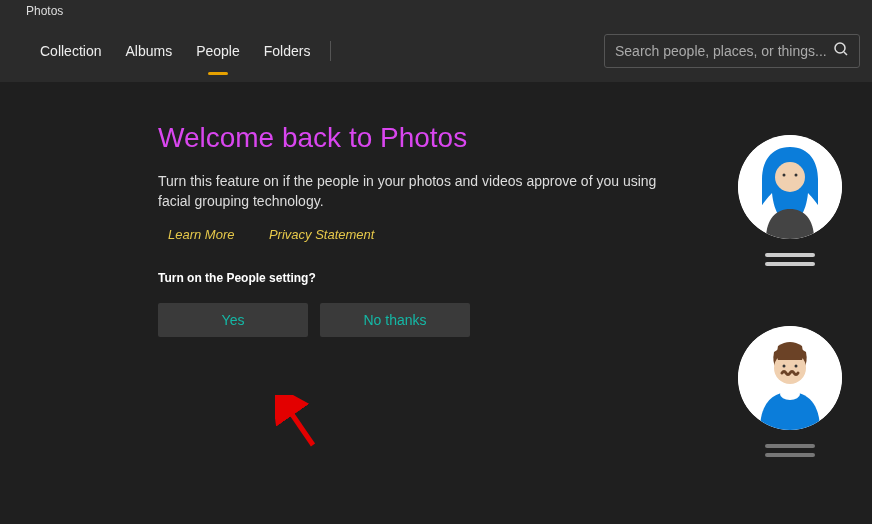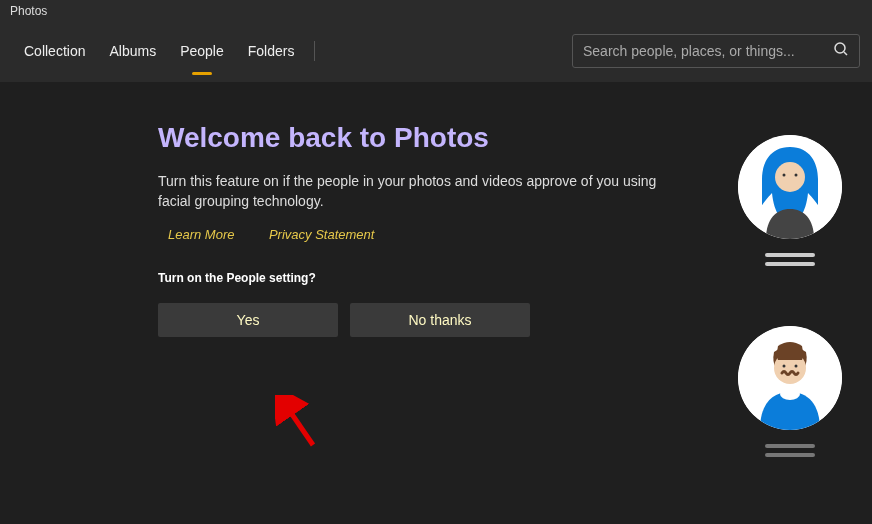--- a/index.html
+++ b/index.html
@@ -10,20 +10,21 @@
       font-family: "Segoe UI", Tahoma, sans-serif;
       color: #fff;
       overflow: hidden;
       position: relative;
     }
     .header {
       background: #2b2b2b;
       height: 82px;
       display: flex;
       flex-direction: column;
+      padding-left: 16px;
     }
     .titlebar {
       font-size: 12px;
       padding: 4px 10px;
       color: #ddd;
     }
     .nav {
       display: flex;
       align-items: center;
       padding: 0 12px;
@@ -57,21 +58,21 @@
       margin-left: auto;
       display: flex;
       align-items: center;
     }
     .search {
       display: flex;
       align-items: center;
       background: #2b2b2b;
       border: 1px solid #555;
       border-radius: 3px;
-      width: 288px;
+      width: 256px;
       height: 34px;
       padding: 0 10px;
     }
     .search input {
       flex: 1;
       background: transparent;
       border: none;
       outline: none;
       color: #fff;
       font-size: 14px;
@@ -80,23 +81,23 @@
       color: #aaa;
     }
     .content {
       display: flex;
       padding: 40px 36px 0 158px;
     }
     .main {
       width: 520px;
     }
     h1 {
-      color: #c4b5fd;
+      color: #d946ef;
       font-size: 28px;
-      font-weight: 700;
+      font-weight: 400;
       margin-bottom: 18px;
     }
     .para {
       font-size: 14px;
       color: #ddd;
       line-height: 1.4;
       margin-bottom: 14px;
       max-width: 500px;
     }
     .links {
@@ -114,25 +115,25 @@
       font-size: 12px;
       font-weight: 600;
       margin-top: 28px;
       margin-bottom: 18px;
     }
     .buttons {
       display: flex;
       gap: 12px;
     }
     .btn {
-      width: 180px;
+      width: 150px;
       height: 34px;
       background: #3a3a3a;
       border: none;
-      color: #fef9c3;
+      color: #14b8a6;
       font-size: 14px;
       cursor: pointer;
       border-radius: 2px;
     }
     .side {
       position: absolute;
       right: 30px;
       top: 135px;
       display: flex;
       flex-direction: column;

